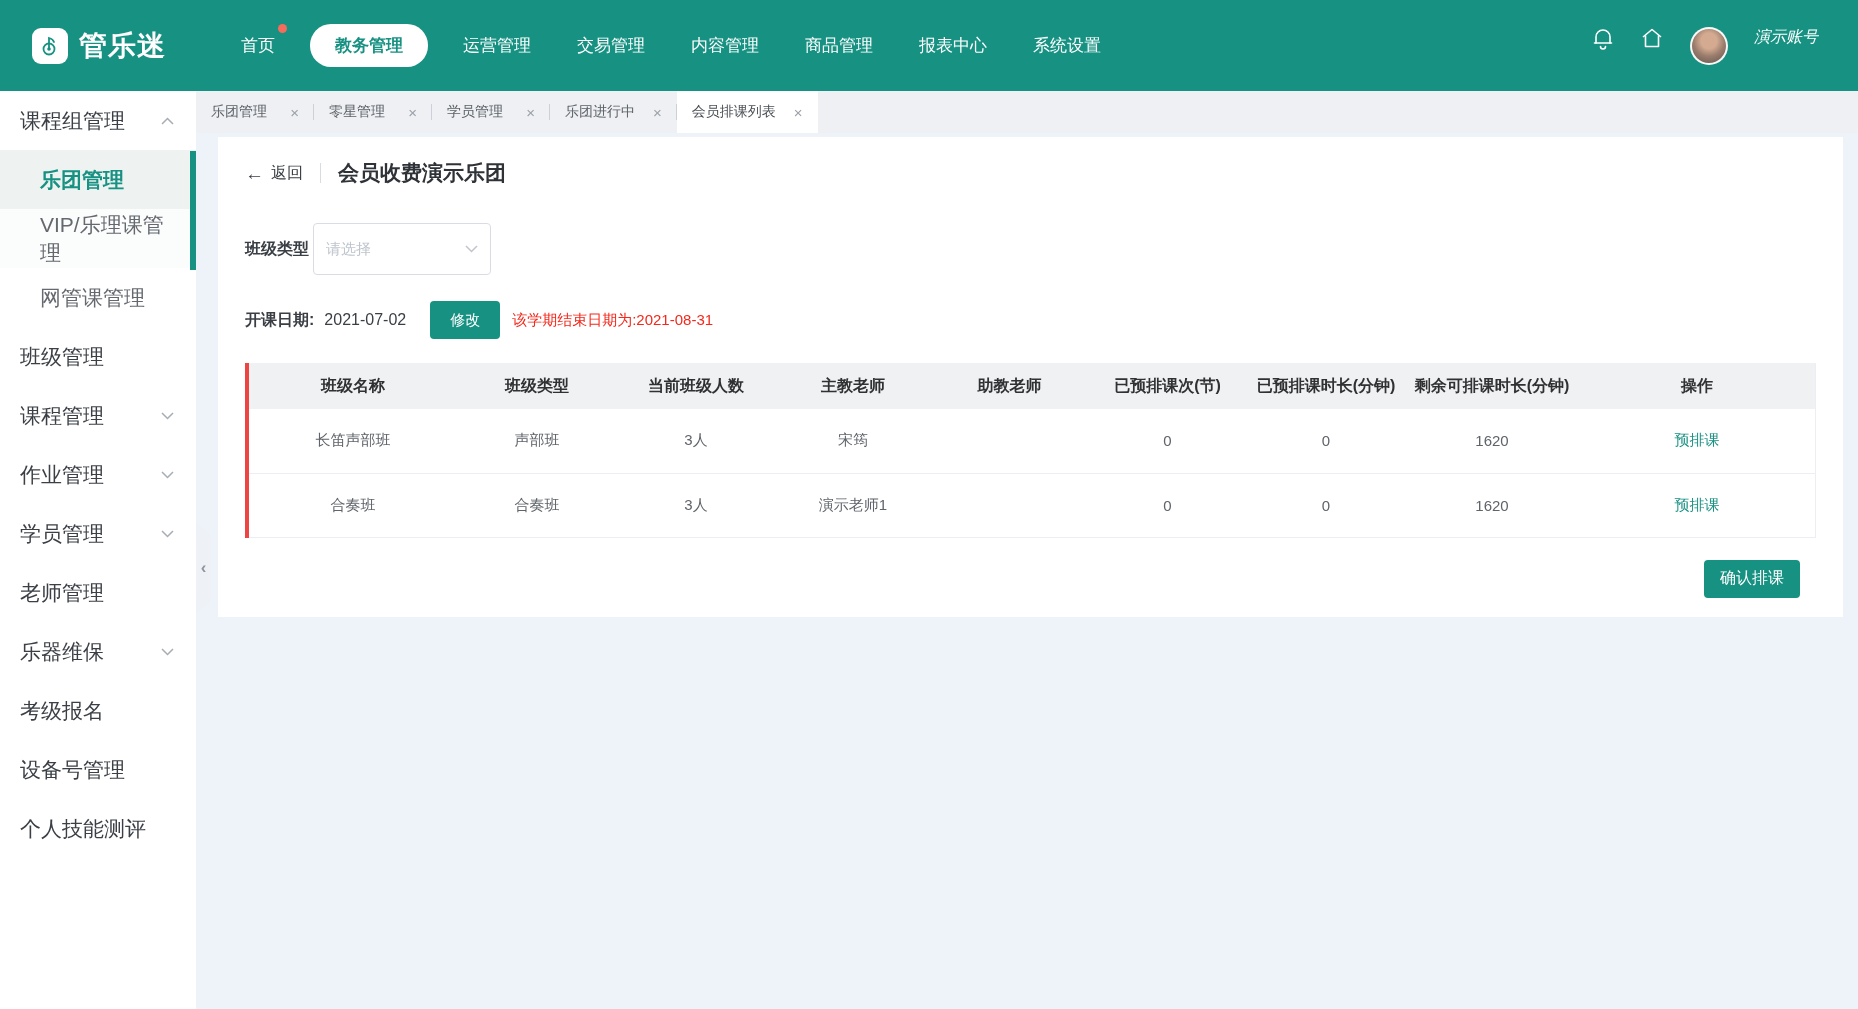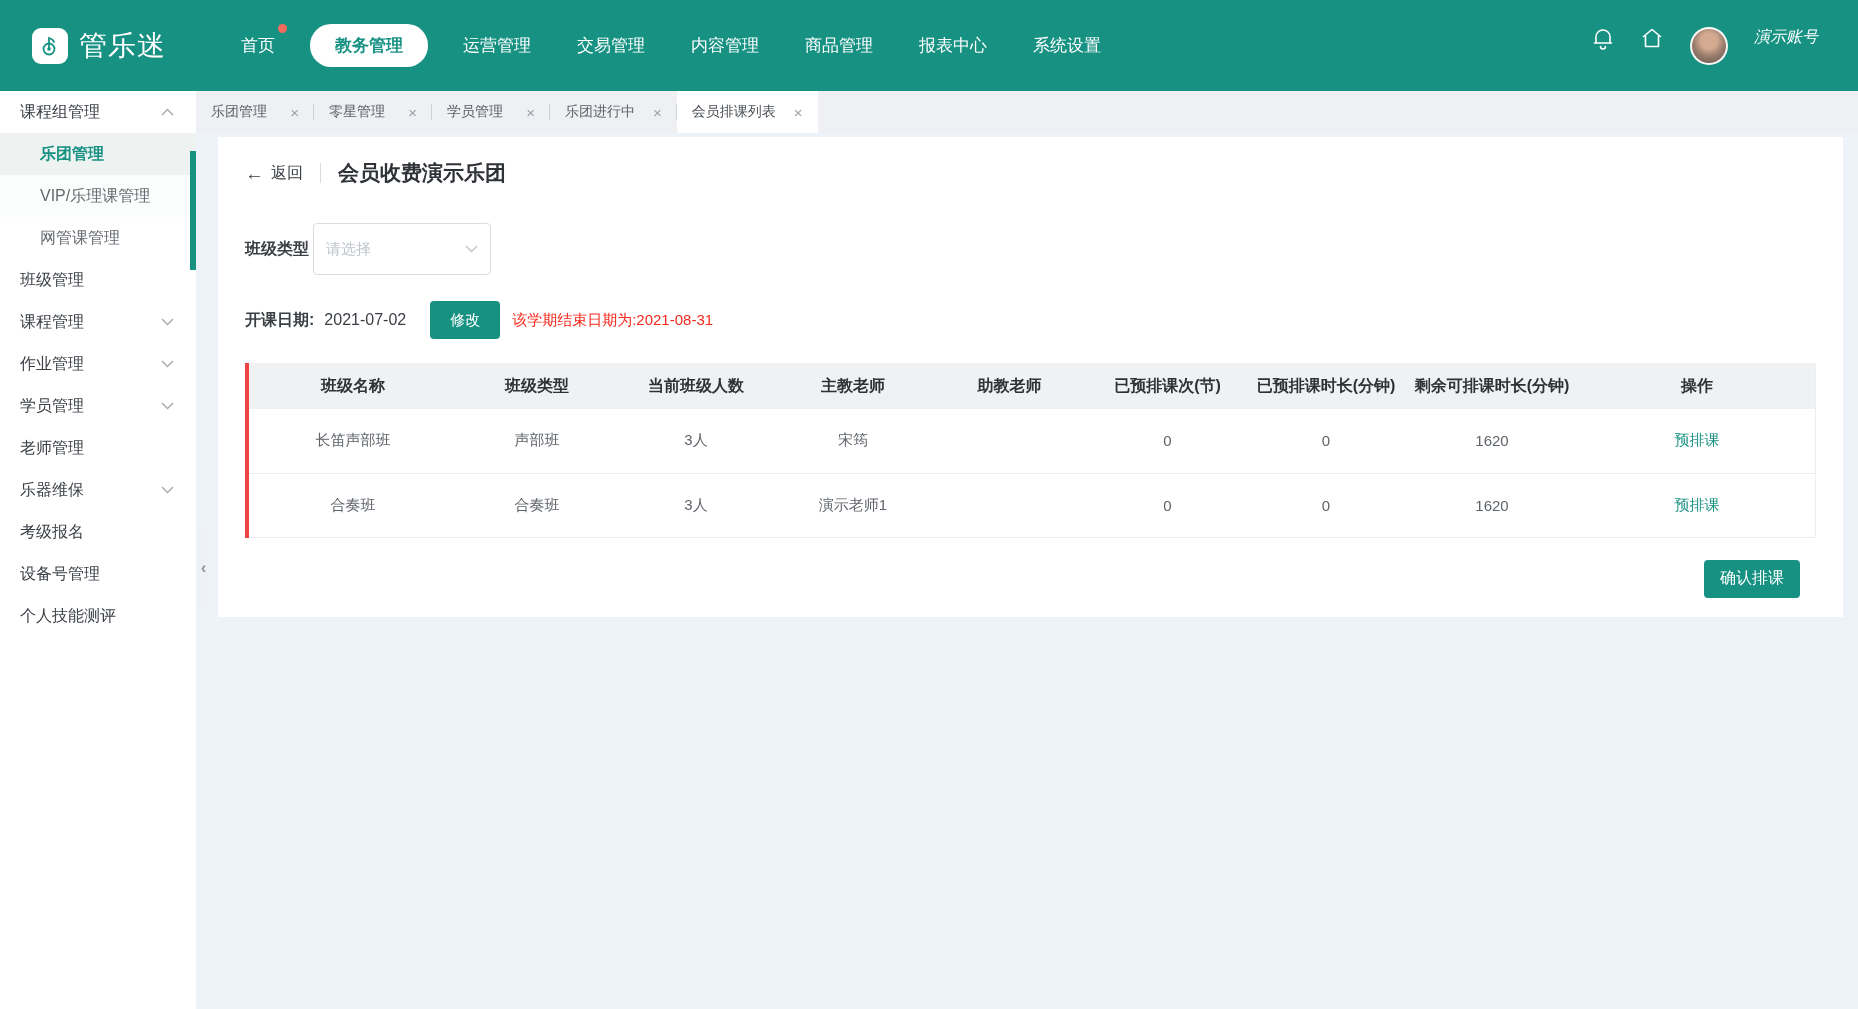--- a/index.html
+++ b/index.html
@@ -6,34 +6,34 @@
   html,body { margin:0; padding:0; }
   body {
     width:1858px; height:1009px; overflow:hidden;
     font-family:"Liberation Sans","DejaVu Sans",sans-serif;
     background:#eef2f9;
   }
   
   .header { height:91px; background:#169182; display:flex; align-items:center; padding:0 40px 0 32px; }
   .brand { display:flex; align-items:center; }
   .logo-box { width:36px; height:36px; background:#fff; border-radius:9px; display:flex; align-items:center; justify-content:center; }
-  .brand-name { color:#fff; font-size:28px; font-weight:normal; margin-left:11px; letter-spacing:1px; }
+  .brand-name { color:#fff; font-size:28px; font-weight:bold; margin-left:11px; letter-spacing:1px; }
   .nav { display:flex; align-items:center; margin-left:52px; }
   .nav-item { color:#fff; font-size:17px; padding:0 23px; position:relative; cursor:pointer; white-space:nowrap; }
   .nav-item.pill { background:#fff; color:#169182; font-weight:bold; border-radius:21px; padding:10px 25px; margin:0 12px; }
   .badge-dot { position:absolute; top:-10px; right:11px; width:9px; height:9px; background:#f56c5c; border-radius:50%; }
   .header-right { margin-left:auto; display:flex; align-items:flex-start; gap:26px;font-style:italic; }
   .icon-btn { display:flex; align-items:center; cursor:pointer; }
   .avatar { width:38px; height:38px; border-radius:50%; border:2px solid rgba(255,255,255,.95);
     background:radial-gradient(circle at 50% 35%, #d4ab91 0 28%, #9b7d6d 55%, #5c524d 100%); }
   .username { color:#fff; font-size:16px; }
   
   .app-body { display:flex; height:918px; position:relative; }
   .sidebar { width:196px; background:#fff; flex-shrink:0; position:relative; }
-  .side-item { height:42px; display:flex; align-items:center; justify-content:space-between; padding:0 22px 0 20px; font-size:16px; color:#3c4046; cursor:pointer; }
+  .side-item { height:59px; display:flex; align-items:center; justify-content:space-between; padding:0 22px 0 20px; font-size:21px; color:#3c4046; cursor:pointer; }
   .side-item.sub { padding-left:40px; color:#65696f; }
   .side-item.active { background:#eef3f2; color:#169182; font-weight:bold; }
   .side-item.subtle { background:#fbfdfc; }
   .caret { display:flex; align-items:center; }
   .active-bar { position:absolute; top:60px; right:0; width:6px; height:119px; background:#169182; }
   .collapse-handle { position:absolute; left:196px; top:432px; width:15px; height:90px; background:#eef1f6;
     clip-path:polygon(0 0,100% 14%,100% 86%,0 100%); display:flex; align-items:center; justify-content:center;
     color:#8f959d; font-size:17px; font-weight:bold; cursor:pointer; }
   
   .main { flex:1; display:flex; flex-direction:column; min-width:0; }

